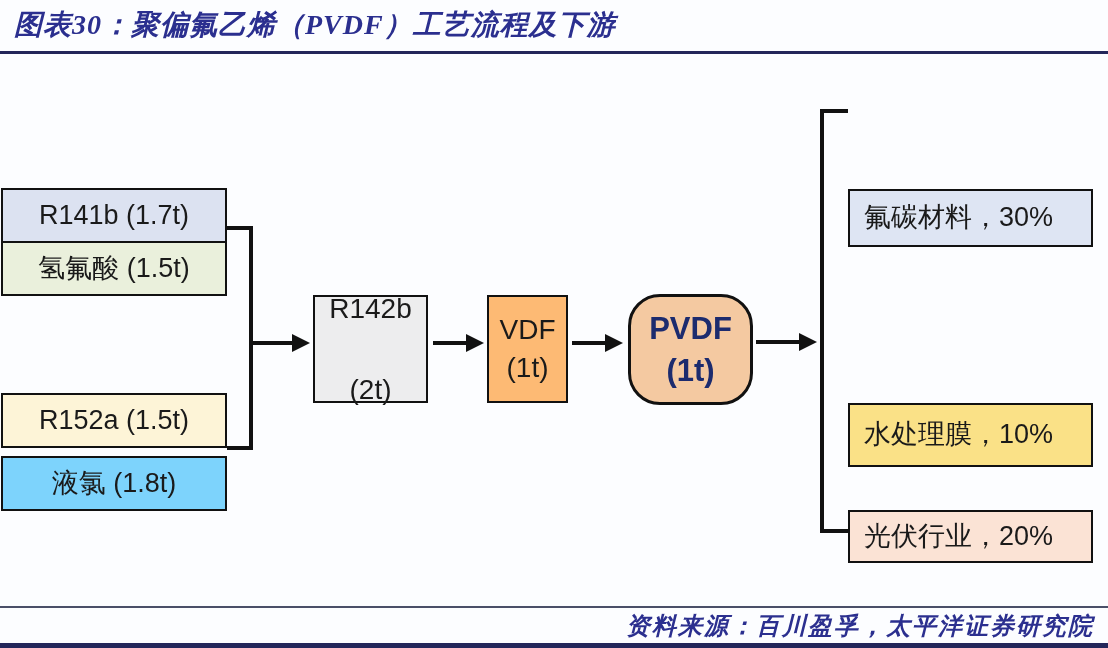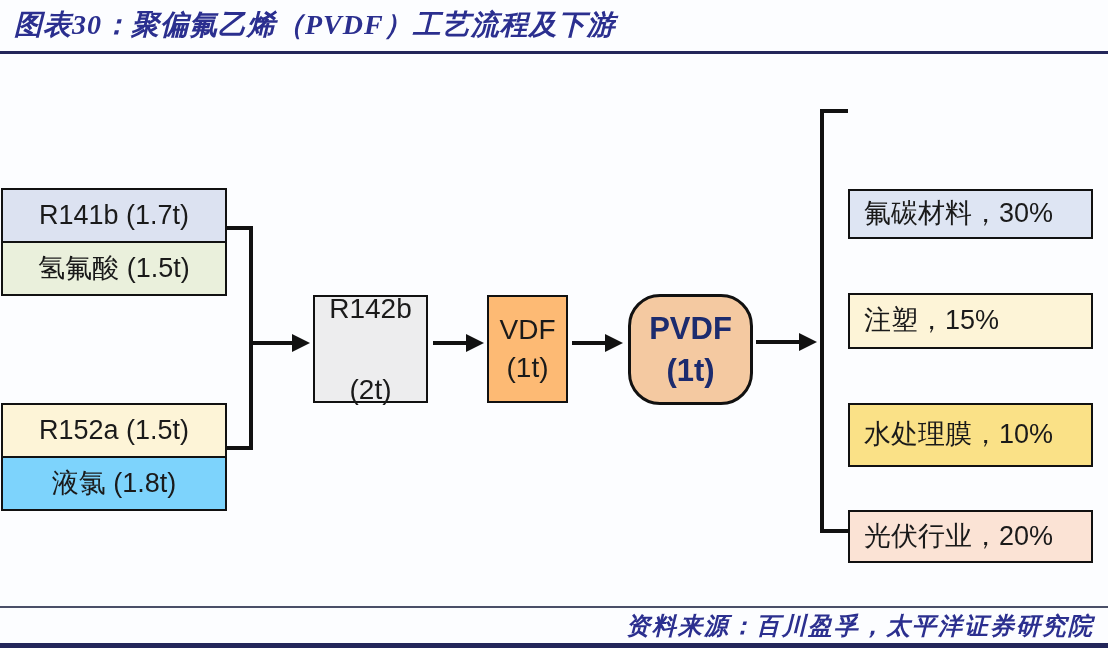--- a/index.html
+++ b/index.html
@@ -60,21 +60,21 @@
 <body>
 
 <div class="canvas">
 
   <div class="fig-title">图表30：聚偏氟乙烯（PVDF）工艺流程及下游</div>
   <div class="title-rule"></div>
 
   <div class="box input-box" style="top: 188px; background-color: rgb(220, 226, 241);">R141b (1.7t)</div>
   <div class="box input-box" style="top: 241px; background-color: rgb(234, 240, 220);">氢氟酸 (1.5t)</div>
 
-  <div class="box input-box" style="top: 403px; background-color: rgb(253, 244, 215);">R152a (1.5t)</div>
+  <div class="box input-box" style="top: 393px; background-color: rgb(253, 244, 215);">R152a (1.5t)</div>
   <div class="box input-box" style="top: 456px; background-color: #7dd3fc;">液氯 (1.8t)</div>
 
   <div class="line" style="left:227px;top:226px;width:26px;height:4px;"></div>
   <div class="line" style="left:249px;top:226px;width:4px;height:224px;"></div>
   <div class="line" style="left:227px;top:446px;width:26px;height:4px;"></div>
   <div class="h-arrow" style="left:251px;top:341px;width:42px;"></div>
 
   <div class="box proc-box" style="left: 313px; top: 295px; width: 115px; height: 108px; background-color: rgb(237, 237, 238); gap: 43px;">
     <span class="pname">R142b</span>
     <span class="pqty">(2t)</span>
@@ -93,22 +93,21 @@
     <span class="pname">PVDF</span>
     <span class="pqty">(1t)</span>
   </div>
 
   <div class="h-arrow" style="left:756px;top:340px;width:44px;"></div>
 
   <div class="line" style="left:820px;top:109px;width:4px;height:424px;"></div>
   <div class="line" style="left:820px;top:109px;width:28px;height:4px;"></div>
   <div class="line" style="left:820px;top:529px;width:28px;height:4px;"></div>
 
-  <div class="box down-box" style="top: 189px; height: 50px; background-color: rgb(222, 229, 243);">氟碳材料，30%</div>
-  <div class="box down-box" style="top: 293px; height: 56px; background-color: rgb(253, 244, 215);">注塑，15%</div>
+  <div class="box down-box" style="top: 189px; height: 58px; background-color: rgb(222, 229, 243);">氟碳材料，30%</div>
   <div class="box down-box" style="top: 403px; height: 64px; background-color: rgb(250, 225, 135);">水处理膜，10%</div>
   <div class="box down-box" style="top: 510px; height: 53px; background-color: rgb(251, 227, 213);">光伏行业，20%</div>
 
   <div class="source-rule"></div>
   <div class="fig-source">资料来源：百川盈孚，太平洋证券研究院</div>
   <div class="bottom-rule"></div>
 
 </div>
 
 </body></html>

